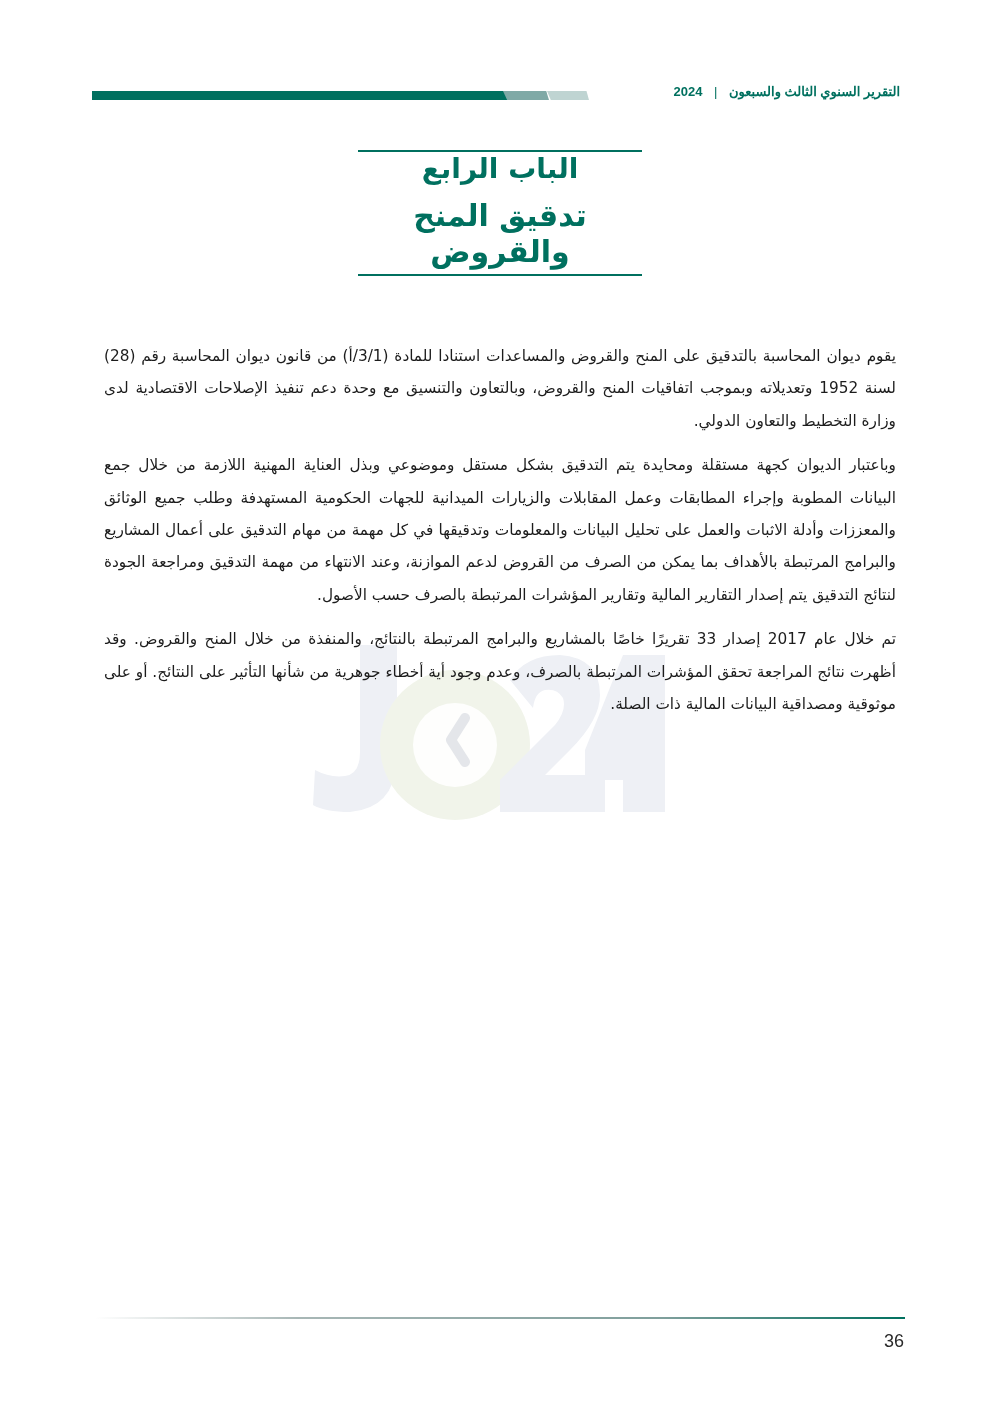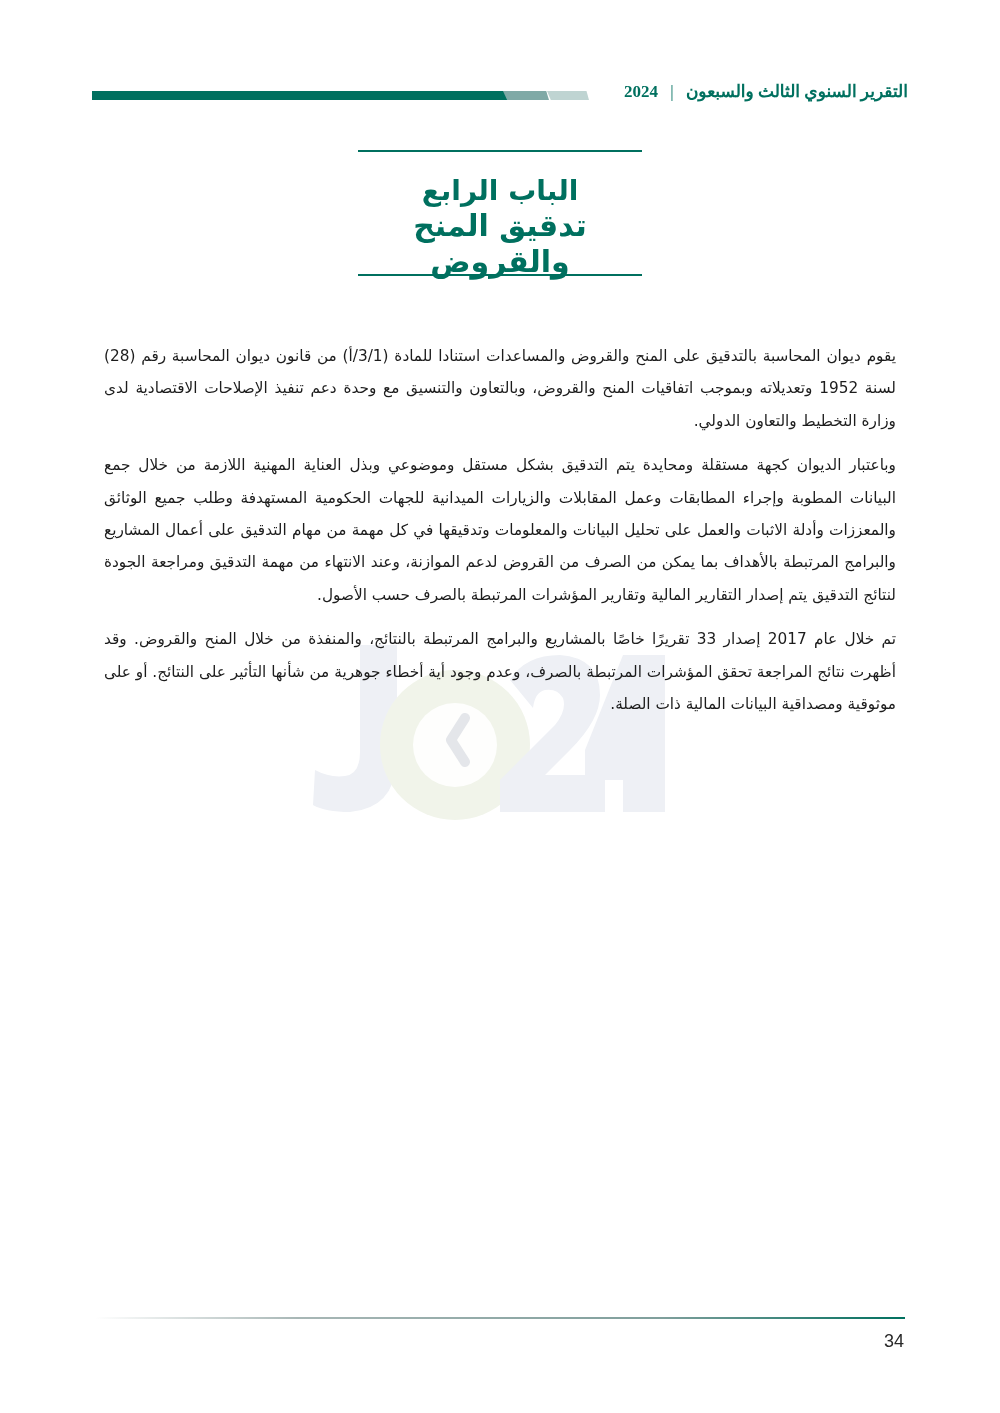--- a/index.html
+++ b/index.html
@@ -19,26 +19,26 @@
     
     .header {
       position: absolute;
       top: 78px;
       left: 92px;
       right: 92px;
       height: 30px;
     }
     .header-title {
       position: absolute;
-      right: 0;
+      right: 8px;
       top: 0;
       direction: rtl;
-      font-family: Liberation Serif, serif;
+      font-family: Liberation Sans, sans-serif;
       font-weight: bold;
-      font-size: 17px;
+      font-size: 13px;
       color: #00705f;
       white-space: nowrap;
       line-height: 28px;
     }
     .header-title .sep {
       display: inline-block;
       margin: 0 8px;
       font-weight: normal;
       color: #00705f;
     }
@@ -83,27 +83,27 @@
       top: 150px;
       left: 358px;
       width: 284px;
       height: 122px;
       border-top: 2px solid #00705f;
       border-bottom: 2px solid #00705f;
       text-align: center;
       direction: rtl;
     }
     .chapter-line1 {
-      margin-top: 22px;
       font-size: 28px;
       font-weight: bold;
       color: #00705f;
       line-height: 34px;
     }
     .chapter-line2 {
+      margin-top: 12px;
       font-size: 30px;
       font-weight: bold;
       color: #00705f;
       line-height: 36px;
     }
 
     
     .watermark {
       position: absolute;
       left: 305px;
@@ -187,13 +187,13 @@
   </svg>
 </div>
 
 <div class="content">
   <p>يقوم ديوان المحاسبة بالتدقيق على المنح والقروض والمساعدات استنادا للمادة (3/1/أ) من قانون ديوان المحاسبة رقم (28) لسنة 1952 وتعديلاته وبموجب اتفاقيات المنح والقروض، وبالتعاون والتنسيق مع وحدة دعم تنفيذ الإصلاحات الاقتصادية لدى وزارة التخطيط والتعاون الدولي.</p>
   <p>وباعتبار الديوان كجهة مستقلة ومحايدة يتم التدقيق بشكل مستقل وموضوعي وبذل العناية المهنية اللازمة من خلال جمع البيانات المطوبة وإجراء المطابقات وعمل المقابلات والزيارات الميدانية للجهات الحكومية المستهدفة وطلب جميع الوثائق والمعززات وأدلة الاثبات والعمل على تحليل البيانات والمعلومات وتدقيقها في كل مهمة من مهام التدقيق على أعمال المشاريع والبرامج المرتبطة بالأهداف بما يمكن من الصرف من القروض لدعم الموازنة، وعند الانتهاء من مهمة التدقيق ومراجعة الجودة لنتائج التدقيق يتم إصدار التقارير المالية وتقارير المؤشرات المرتبطة بالصرف حسب الأصول.</p>
   <p>تم خلال عام 2017 إصدار 33 تقريرًا خاصًا بالمشاريع والبرامج المرتبطة بالنتائج، والمنفذة من خلال المنح والقروض. وقد أظهرت نتائج المراجعة تحقق المؤشرات المرتبطة بالصرف، وعدم وجود أية أخطاء جوهرية من شأنها التأثير على النتائج. أو على موثوقية ومصداقية البيانات المالية ذات الصلة.</p>
 </div>
 
 <div class="footer-rule"></div>
-<div class="page-number">34</div>
+<div class="page-number">36</div>
 
 </body></html>

